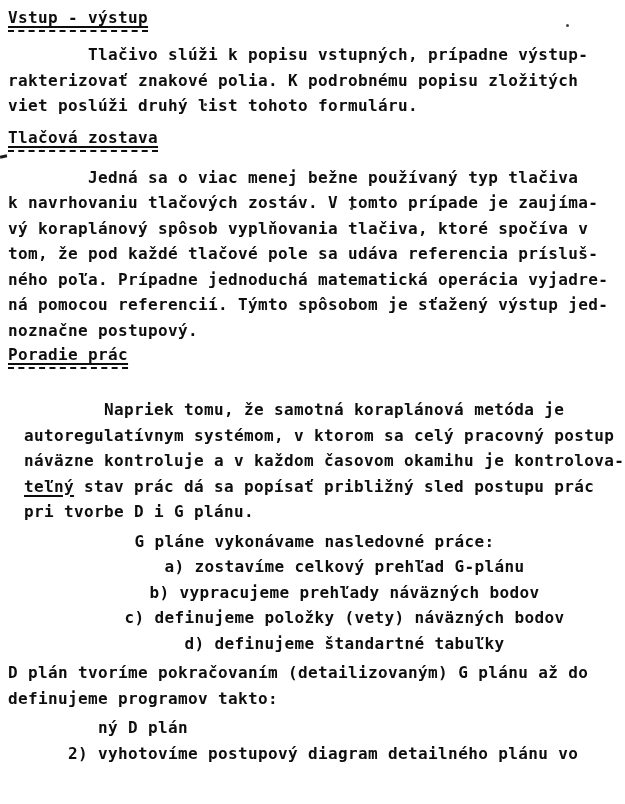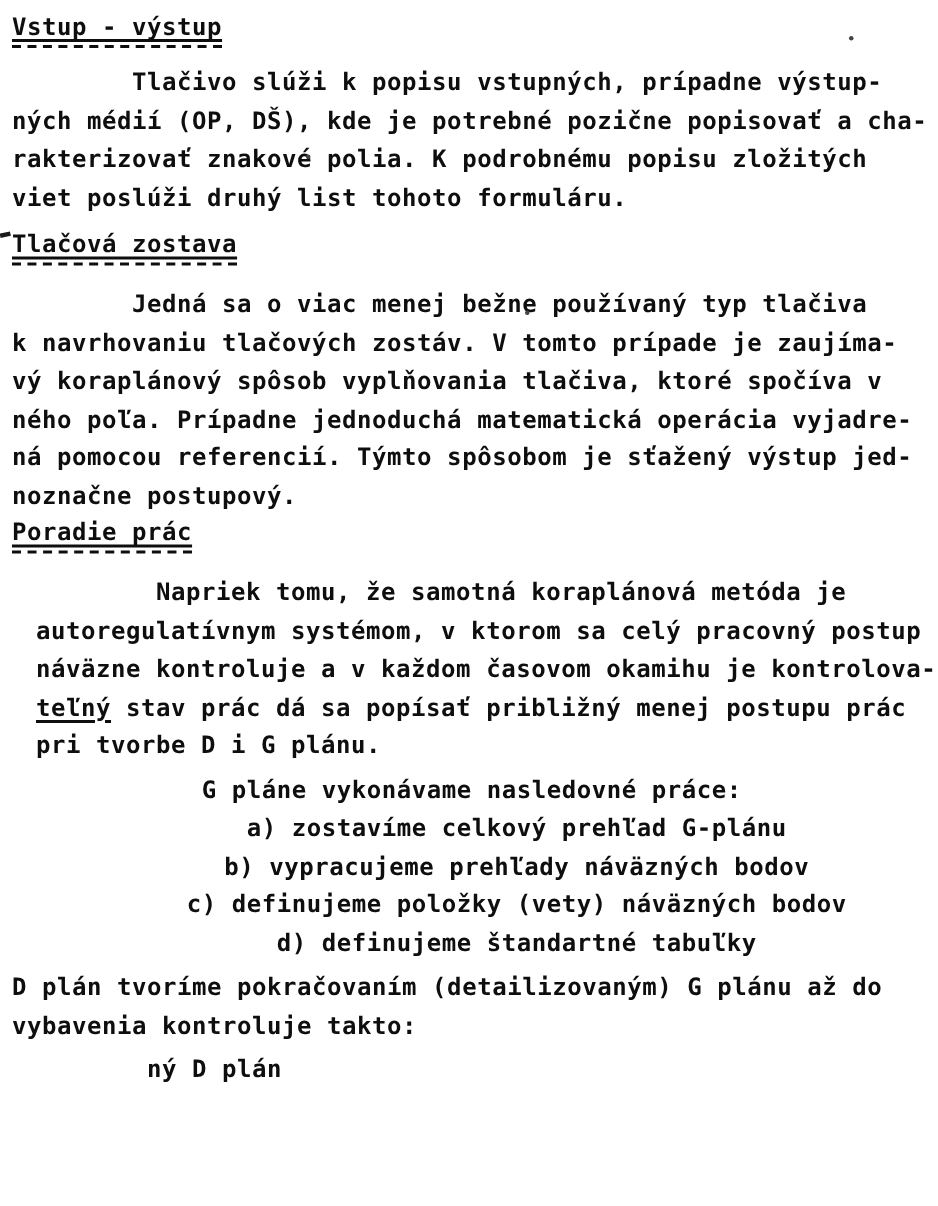--- a/index.html
+++ b/index.html
@@ -38,21 +38,21 @@
   }
   .u {
     text-decoration: underline;
     text-decoration-thickness: 2px;
     text-underline-offset: 3px;
   }
   #h1-row { margin: 2px 0 10px 0; }
   #p1 { margin: 0 0 9px 0; }
   #h2-row { margin: 0 0 13px 0; text-decoration: underline; }
   #p2 { margin: 0 0 2px 0; }
-  #h3-row { margin: 0 0 13px 0; }
+  #h3-row { margin: 0 0 28px 0; }
   #p3 { margin: 0 0 4px 16px; }
   #gplan { margin: 0 0 4px 0; text-align: center; }
   #dplan-para { margin: 0 0 4px 0; }
   .artifact-dash {
     position: absolute;
     left: 0;
     top: 155px;
     width: 7px;
     height: 3px;
     background: #1a1a1a;
@@ -72,60 +72,61 @@
   <div class="speck speck1"></div>
   <div class="speck speck2"></div>
   <div class="speck speck3"></div>
 
   <div class="heading-row" id="h1-row">
     <span class="heading">Vstup - výstup</span>
   </div>
 
   <div id="p1">
     <div class="line">        Tlačivo slúži k popisu vstupných, prípadne výstup-</div>
-    <div class="line">ných médií (OP, DŠ), kde je potrebné pozične popisovať a cha-</div>
     <div class="line">rakterizovať znakové polia. K podrobnému popisu zložitých</div>
     <div class="line">viet poslúži druhý list tohoto formuláru.</div>
   </div>
 
   <div class="heading-row" id="h2-row">
     <span class="heading">Tlačová zostava</span>
   </div>
 
   <div id="p2">
     <div class="line">        Jedná sa o viac menej bežne používaný typ tlačiva</div>
     <div class="line">k navrhovaniu tlačových zostáv. V tomto prípade je zaujíma-</div>
     <div class="line">vý koraplánový spôsob vyplňovania tlačiva, ktoré spočíva v</div>
+    <div class="line">tom, že pod každé tlačové pole sa udáva referencia prísluš-</div>
     <div class="line">ného poľa. Prípadne jednoduchá matematická operácia vyjadre-</div>
     <div class="line">ná pomocou referencií. Týmto spôsobom je sťažený výstup jed-</div>
     <div class="line">noznačne postupový.</div>
   </div>
 
   <div class="heading-row" id="h3-row">
     <span class="heading">Poradie prác</span>
   </div>
 
   <div id="p3">
     <div class="line">        Napriek tomu, že samotná koraplánová metóda je</div>
     <div class="line">autoregulatívnym systémom, v ktorom sa celý pracovný postup</div>
     <div class="line">náväzne kontroluje a v každom časovom okamihu je kontrolova-</div>
-    <div class="line"><span class="u">teľný</span><span> stav prác dá sa popísať približný menej postupu prác</span></div>
+    <div class="line"><span class="u">teľný</span><span> stav prác dá sa popísať približný sled postupu prác</span></div>
     <div class="line">pri tvorbe D i G plánu.</div>
   </div>
 
   <div id="gplan">
     <div class="line">G pláne vykonávame nasledovné práce:</div>
     <div class="line">      a) zostavíme celkový prehľad G-plánu</div>
     <div class="line">      b) vypracujeme prehľady náväzných bodov</div>
     <div class="line">      c) definujeme položky (vety) náväzných bodov</div>
     <div class="line">      d) definujeme štandartné tabuľky</div>
   </div>
 
   <div id="dplan-para">
     <div class="line">D plán tvoríme pokračovaním (detailizovaným) G plánu až do</div>
-    <div class="line">vybavenia kontroluje takto:</div>
+    <div class="line">definujeme programov takto:</div>
   </div>
 
   <div id="dplan-items">
     <div class="line">         ný D plán</div>
+    <div class="line">      2) vyhotovíme postupový diagram detailného plánu vo</div>
   </div>
 
 </div>
 
 </body></html>

